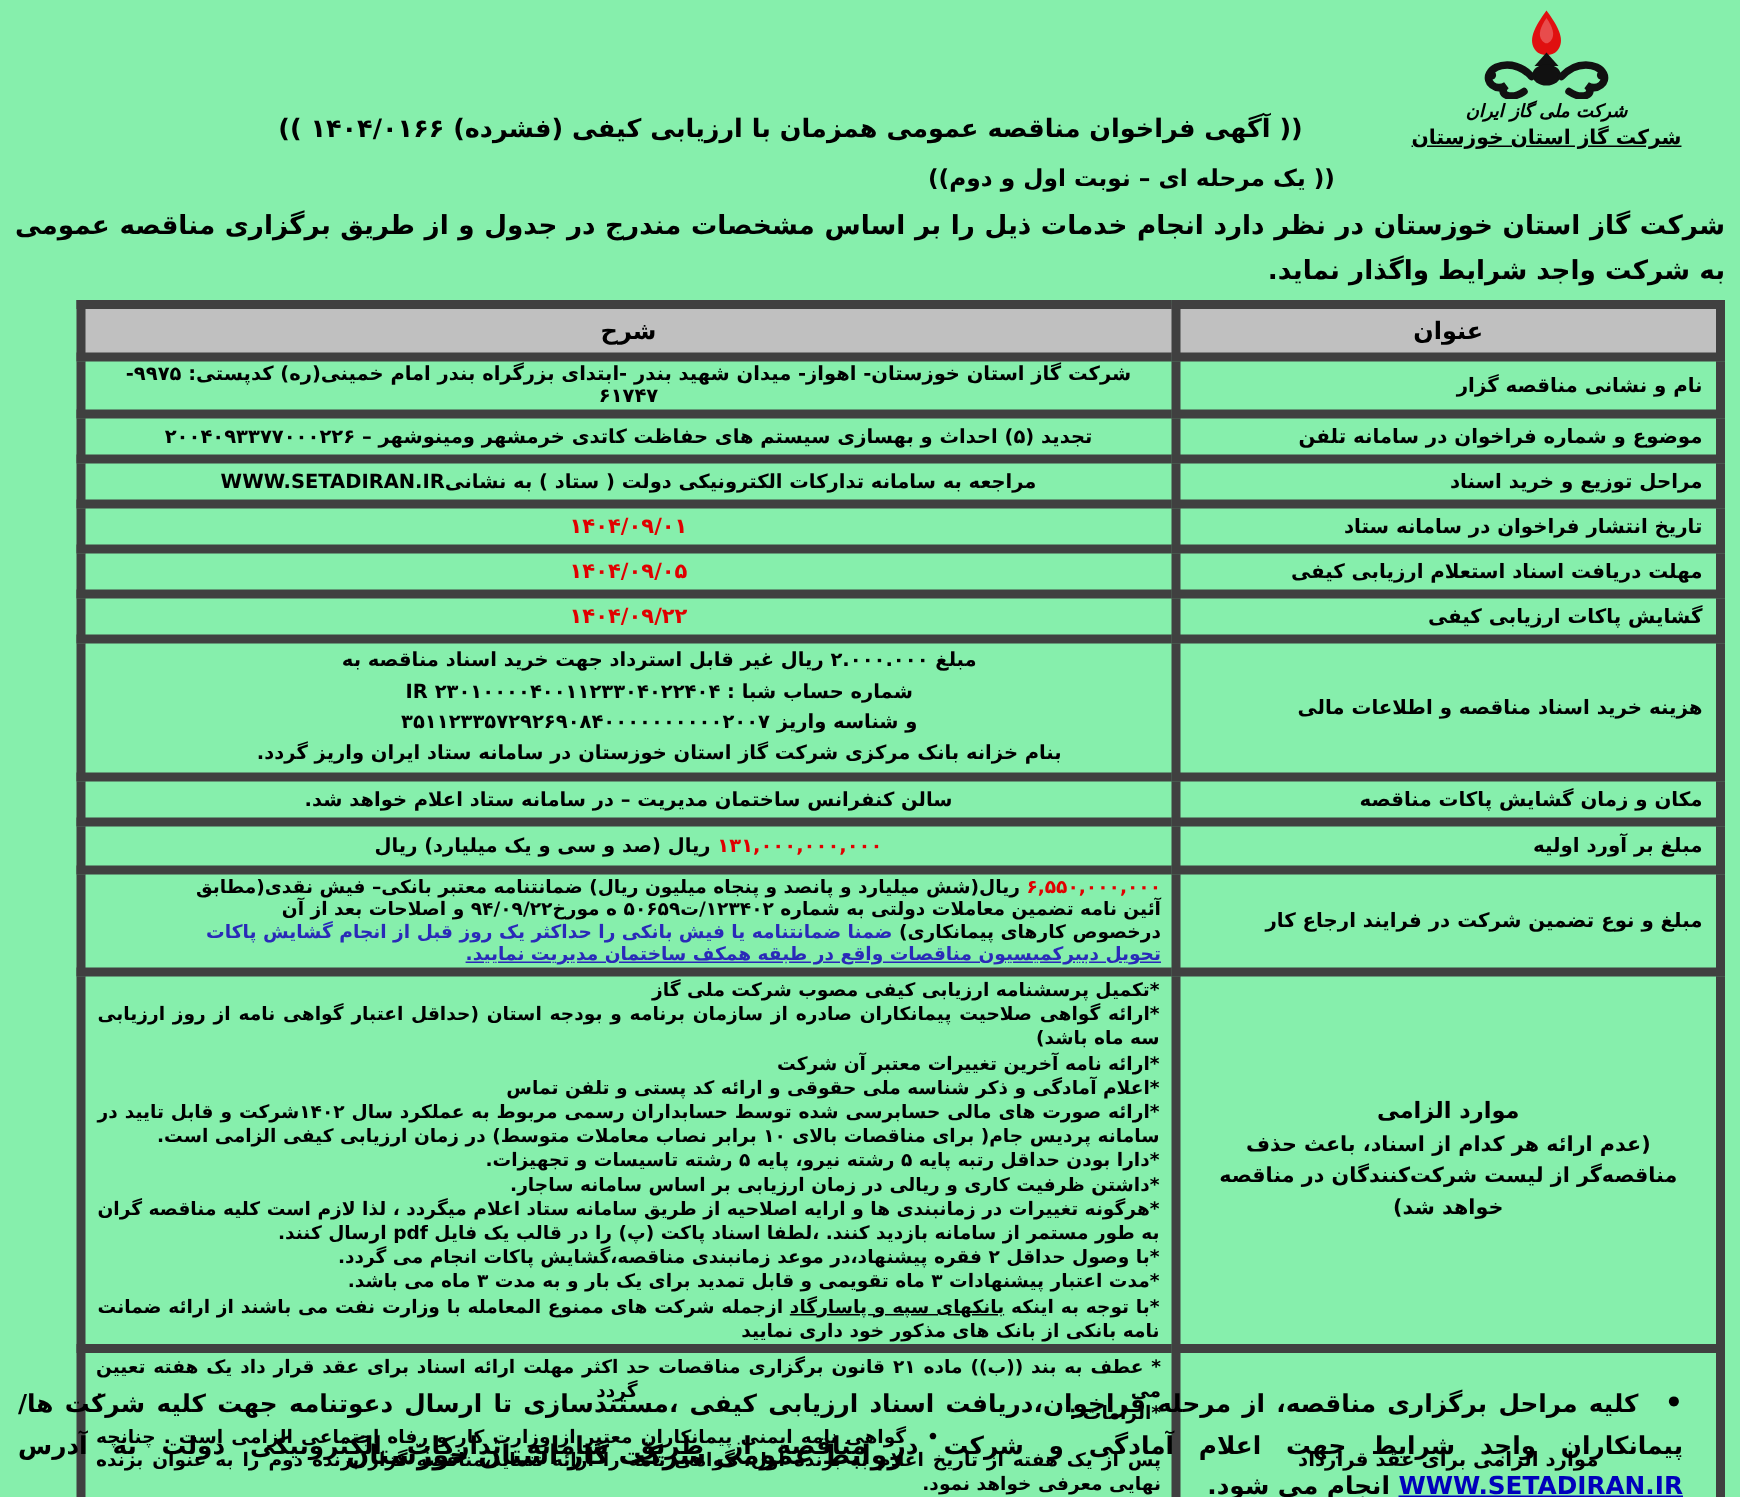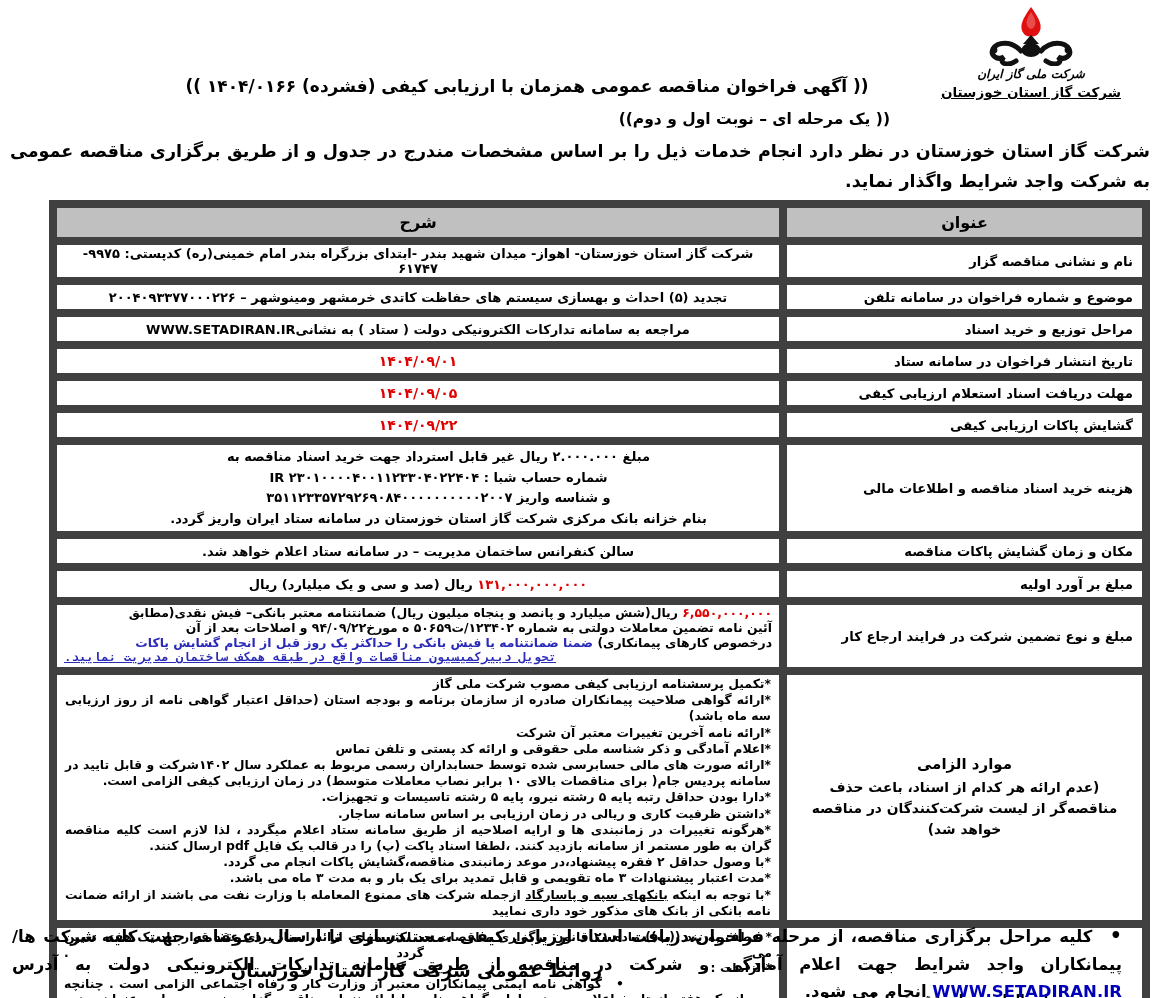--- a/index.html
+++ b/index.html
@@ -1,52 +1,52 @@
 <!DOCTYPE html>
 <html lang="fa" dir="rtl"><head>
 <meta charset="utf-8">
 <style>
   html,body{margin:0;padding:0;background:#888;}
   .page{
-    position:relative;width:1160px;height:998px;margin:0 auto;background:#ffffff;
+    position:relative;width:1160px;height:998px;margin:0 auto;background:#86efac;
     color:#000;font-family:"DejaVu Sans","Liberation Sans",sans-serif;font-weight:700;
     direction:rtl;overflow:hidden;
   }
   
   .logo{position:absolute;top:6px;right:34px;width:190px;text-align:center;}
   .logo svg{display:block;margin:0 auto;}
   .logo .parent{font-size:12px;font-style:italic;margin-top:1px;}
   .logo .company{font-size:13.5px;margin-top:3px;text-decoration:underline;}
   
   .title{position:absolute;top:76px;left:0;width:1054px;text-align:center;font-size:17px;}
   .subtitle{position:absolute;top:110px;left:0;width:890px;font-size:15.5px;}
   .intro{position:absolute;top:136px;right:10px;left:10px;margin:0;font-size:17.5px;line-height:30px;text-align:justify;}
   
   .doc-table{position:absolute;top:200px;right:10px;width:1093px;border-collapse:collapse;table-layout:fixed;}
   .doc-table col.c-title{width:363px;}
   .doc-table col.c-desc{width:730px;}
-  .doc-table th,.doc-table td{border:8px solid #404040;vertical-align:middle;}
+  .doc-table th,.doc-table td{border:6px solid #404040;vertical-align:middle;}
   .doc-table th{background:#c0c0c0;font-size:16px;height:27px;padding:1px 4px;}
   td.t{font-size:13.2px;text-align:right;padding:1px 9px;}
   td.t.center{text-align:center;padding:1px 4px;}
   td.d{font-size:13px;text-align:center;padding:1px 7px;}
   td.d.just{text-align:justify;}
   .r-s td{height:22px;}
   .r-purchase td{height:84px;padding-left:48px;}
   .r-est td{height:24px;}
   .r-guar td{height:60px;}
   .r-req td{height:226px;}
   .r-con td{height:112px;}
   .red{color:#e00000;}
   .blue{color:#2a2ab8;}
   .u{text-decoration:underline;}
   .date{font-size:14px;color:#e00000;letter-spacing:.5px;}
   .pc-line{line-height:20.5px;}
   .guar-cell div{font-size:12.4px;line-height:14.9px;text-align:justify;}
-  .guar-cell .l4{text-align:left;font-family:Liberation Mono, monospace;}
+  .guar-cell .l4{text-align:right;}
   .req-cell{vertical-align:top;}
   .req-item{font-size:12.4px;line-height:16.2px;text-align:justify;padding:0 1px;}
   .req-title-cell .req-title{font-size:15px;text-align:center;margin-bottom:4px;}
   .req-title-cell .req-note{font-size:13.8px;text-align:center;line-height:21px;padding:0 6px;}
   .con-cell div{font-size:12.4px;line-height:15.6px;}
   .con-cell .cr-line1{text-align:justify;text-align-last:justify;}
   .con-cell .cr-line2{text-align:right;}
   .cr-item{text-indent:148px;text-align:justify;}
   .cr-item .blt{margin-left:14px;}
   

